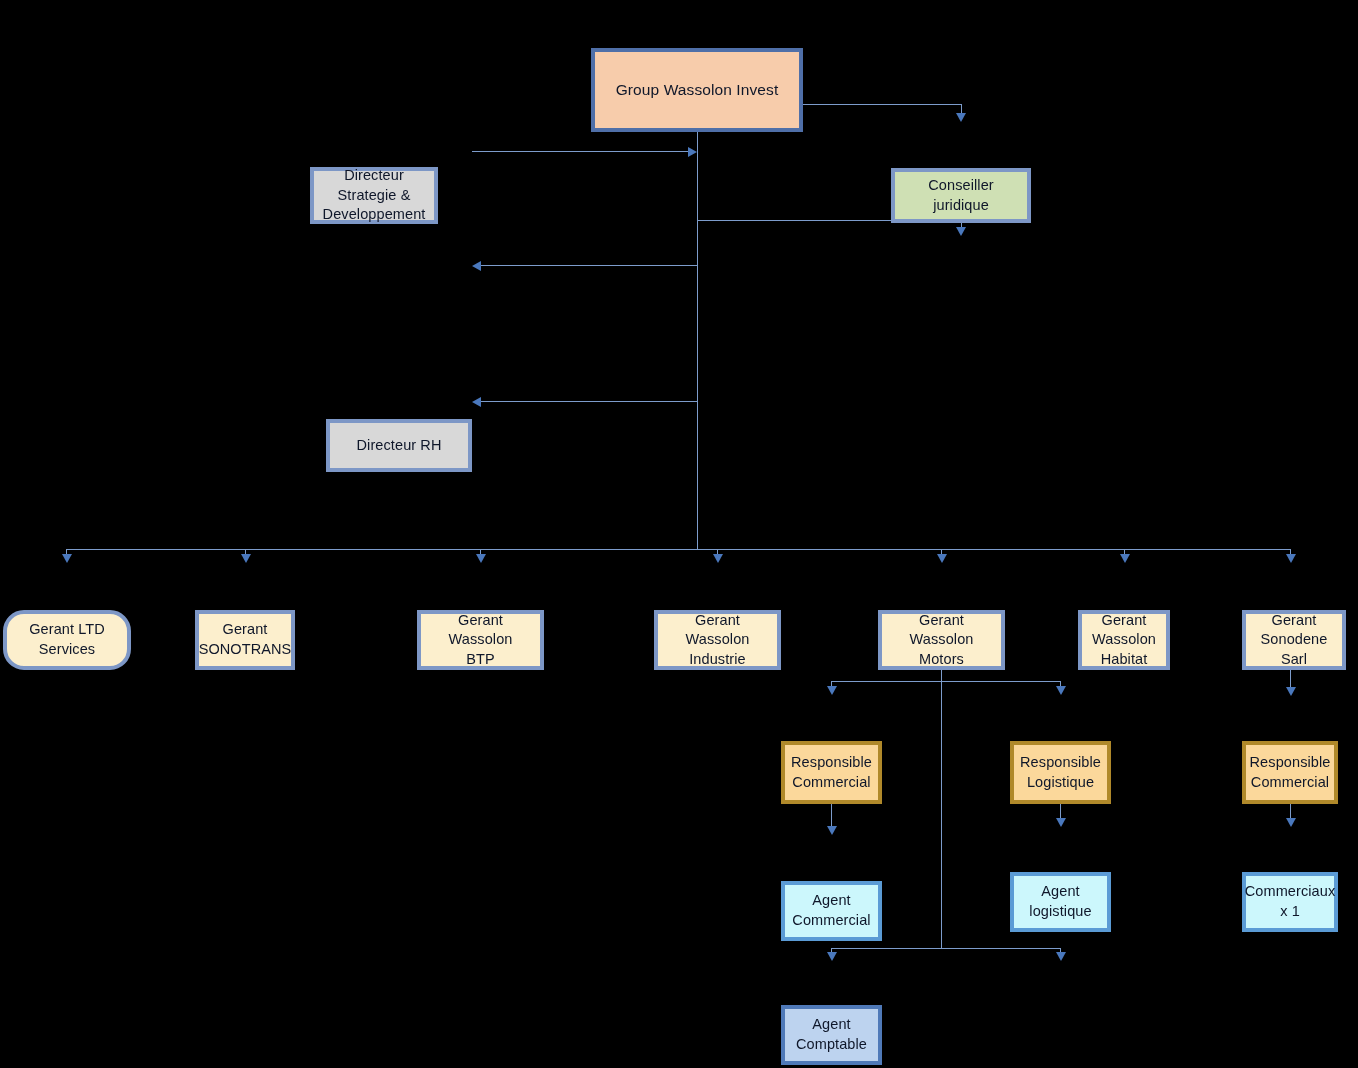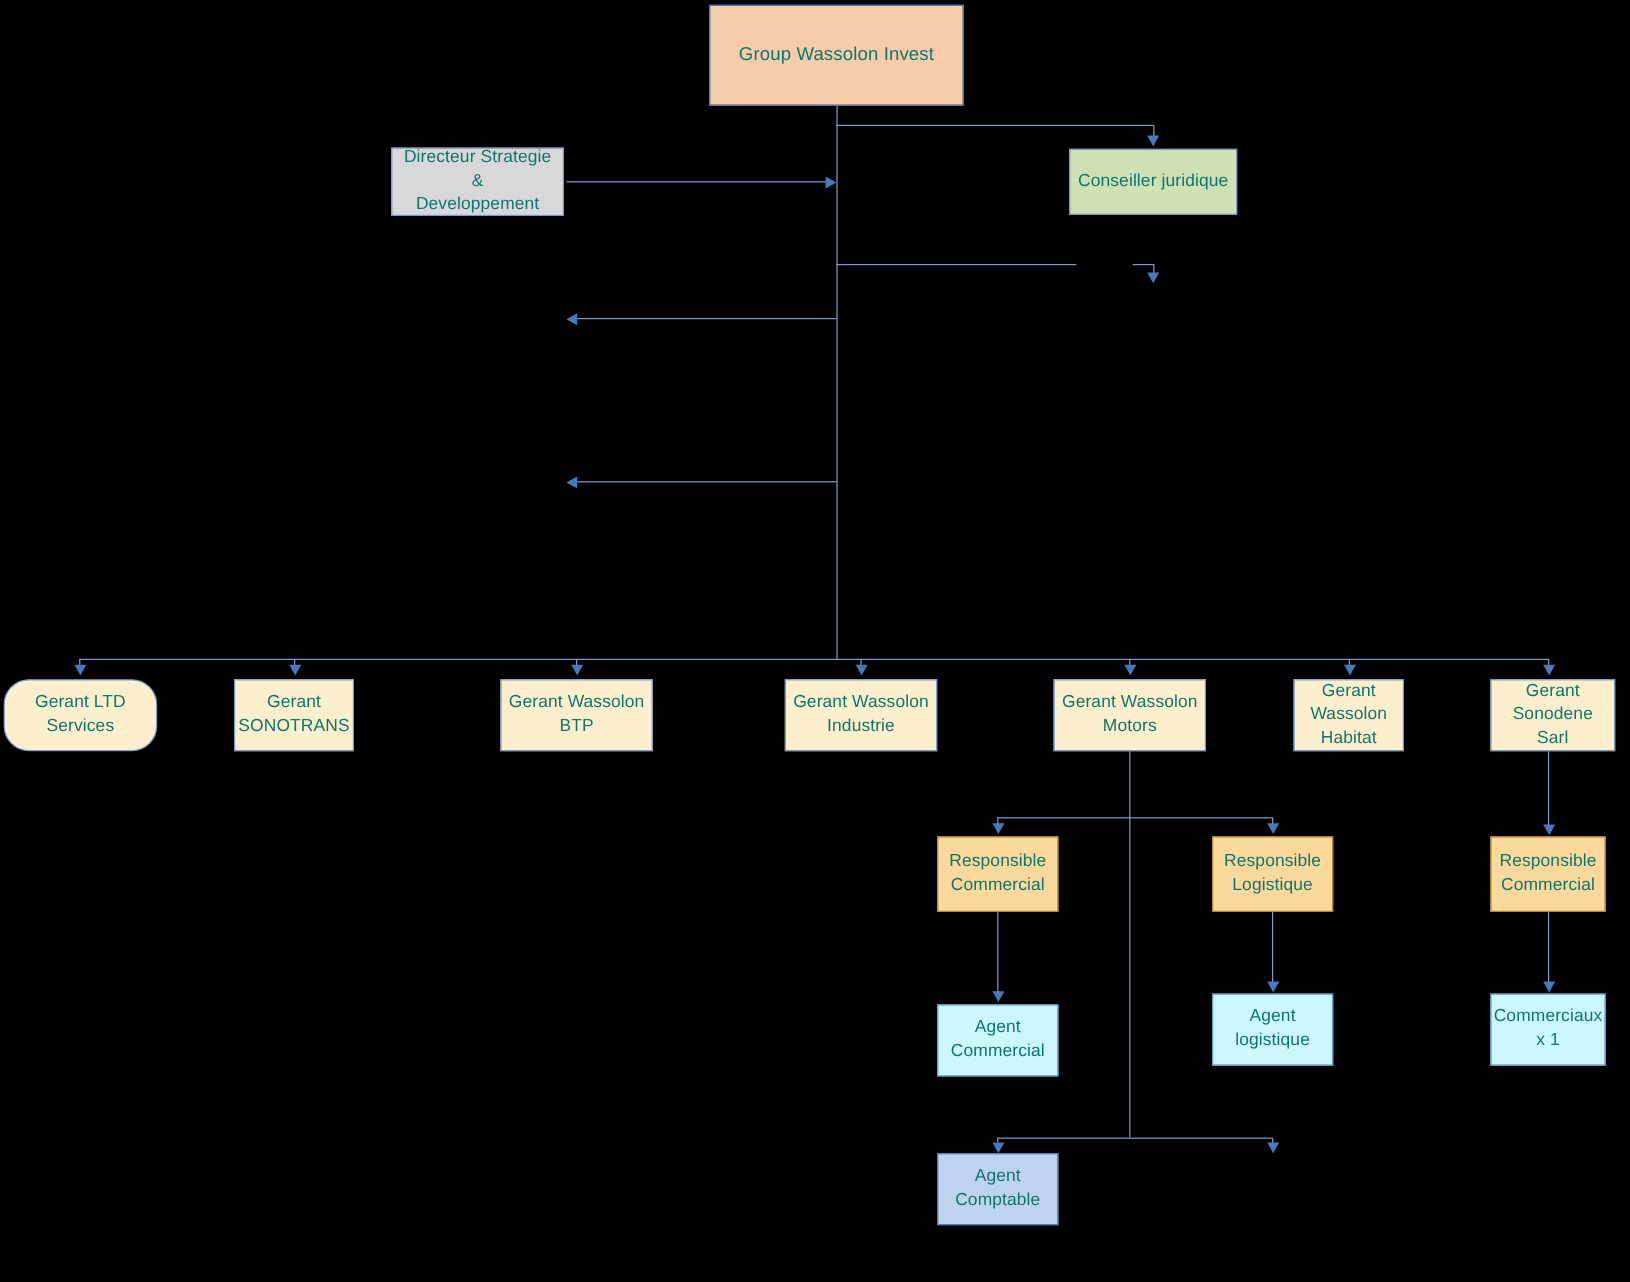--- a/index.html
+++ b/index.html
@@ -14,31 +14,32 @@
   #chart-root {
     position: relative;
     width: 1358px;
     height: 1068px;
     background: #000000;
     overflow: hidden;
   }
   .node {
     position: absolute;
     box-sizing: border-box;
-    border: 1px solid #a21caf;
+    border: 4px solid #a21caf;
     display: flex;
     align-items: center;
     justify-content: center;
     text-align: center;
-    color: #0f766e;
+    color: #0f172a;
     font-size: 14.5px;
     line-height: 1.35;
     letter-spacing: 0.1px;
     padding: 2px 4px;
     white-space: pre-line;
+    margin-top: 44px;
   }
   .node.root      { background: #f7ccab; border-color: #4f6fa8; }
   .node.grey      { background: #d8d8d8; border-color: #7d97c6; }
   .node.green     { background: #cfe0b4; border-color: #7d97c6; }
   .node.tan       { background: #fcefcd; border-color: #7d97c6; }
   .node.orange    { background: #fbd89b; border-color: #b0892a; }
   .node.cyan      { background: #ccf7fc; border-color: #5b9bd5; }
   .node.blue      { background: #bdd3ef; border-color: #4f79b8; }
 
   .ln {
@@ -142,22 +143,23 @@
     <div class="ln v" style="left:1290px; top:626px; height:63px;"></div>
     <div class="arrow down" style="left:1286px; top:687px;"></div>
 
     <div class="ln v" style="left:1290px; top:760px; height:60px;"></div>
     <div class="arrow down" style="left:1286px; top:818px;"></div>
 
   </div>
 
   <div class="node root" style="left:591px;  top:4px;   width:212px; height:84px; font-size:15.5px;">Group Wassolon Invest</div>
 
-  <div class="node grey" style="left:326px;  top:123px; width:144px; height:57px;">Directeur Strategie &amp;
+  <div class="node grey" style="left:310px;  top:123px; width:128px; height:57px;">Directeur Strategie &amp;
 Developpement</div>
+  <div class="node grey" style="left:326px;  top:375px; width:146px; height:53px;">Directeur RH</div>
 
   <div class="node green" style="left:891px;  top:124px; width:140px; height:55px;">Conseiller juridique</div>
 
   <div class="node tan" style="left:3px;    top:566px; width:128px; height:60px;border-radius:21px;">Gerant  LTD
 Services</div>
   <div class="node tan" style="left:195px;  top:566px; width:100px; height:60px;">Gerant
 SONOTRANS</div>
   <div class="node tan" style="left:417px;  top:566px; width:127px; height:60px;">Gerant Wassolon
 BTP</div>
   <div class="node tan" style="left:654px; top:566px; width:127px; height:60px;">Gerant Wassolon

